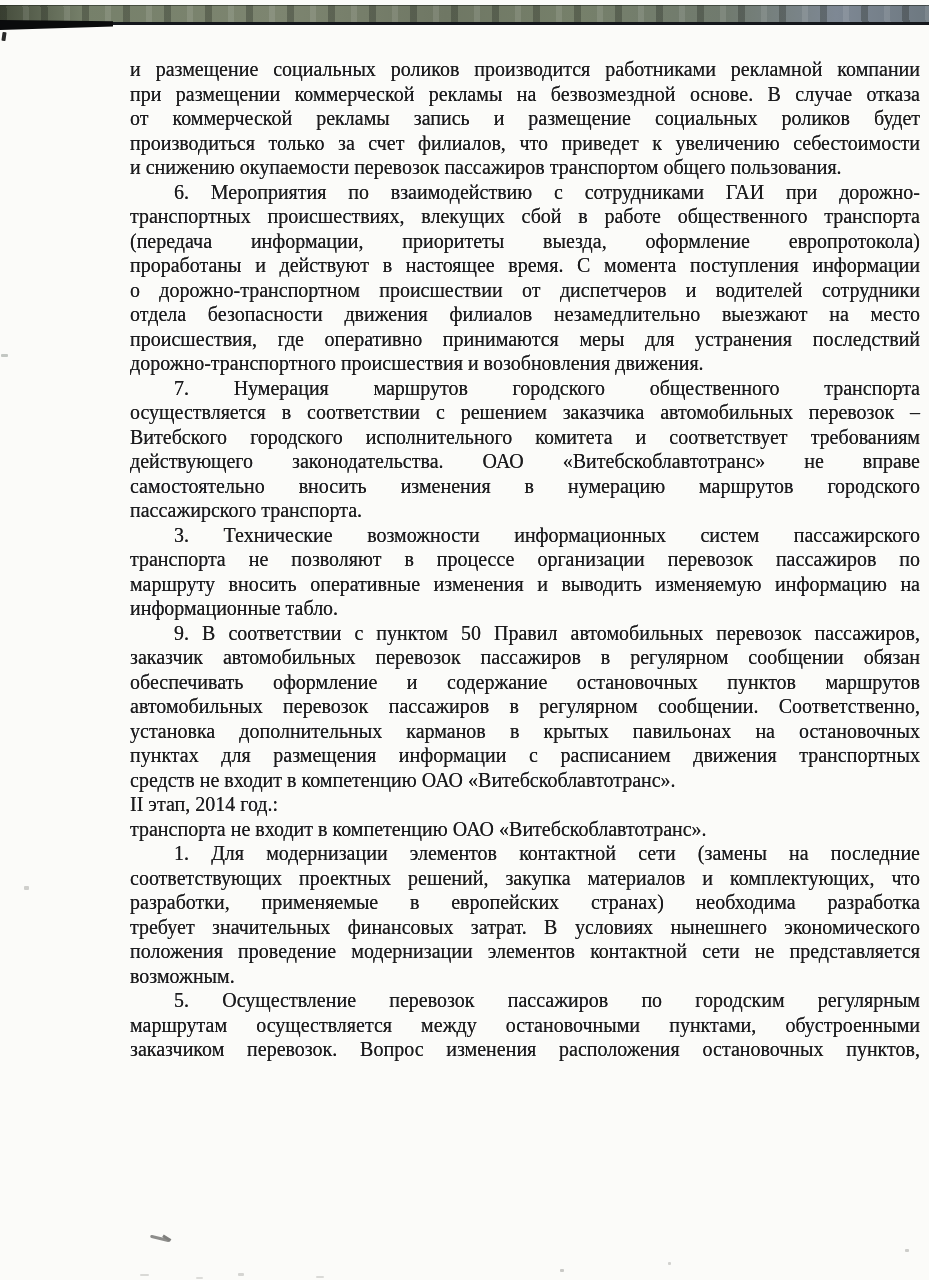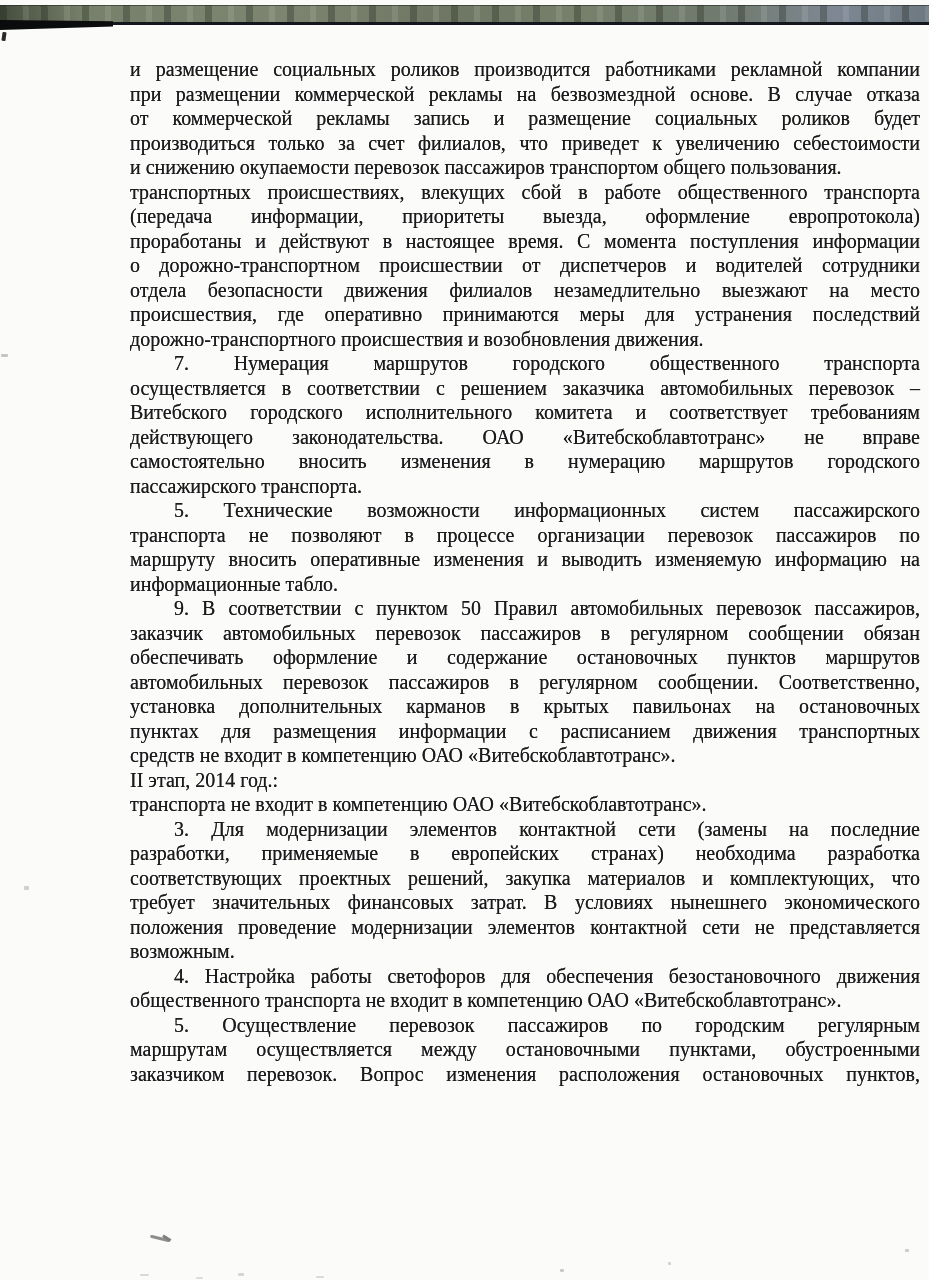--- a/index.html
+++ b/index.html
@@ -101,68 +101,65 @@
 
   <div class="doc-text">
       <div class="para">
         <div class="line">и размещение социальных роликов производится работниками рекламной компании</div>
         <div class="line">при размещении коммерческой рекламы на безвозмездной основе. В случае отказа</div>
         <div class="line">от коммерческой рекламы запись и размещение социальных роликов будет</div>
         <div class="line">производиться только за счет филиалов, что приведет к увеличению себестоимости</div>
         <div class="line last">и снижению окупаемости перевозок пассажиров транспортом общего пользования.</div>
       </div>
       <div class="para">
+        <div class="line indent">6. Мероприятия по взаимодействию с сотрудниками ГАИ при дорожно-</div>
         <div class="line">транспортных происшествиях, влекущих сбой в работе общественного транспорта</div>
         <div class="line">(передача информации, приоритеты выезда, оформление европротокола)</div>
         <div class="line">проработаны и действуют в настоящее время. С момента поступления информации</div>
         <div class="line">о дорожно-транспортном происшествии от диспетчеров и водителей сотрудники</div>
         <div class="line">отдела безопасности движения филиалов незамедлительно выезжают на место</div>
         <div class="line">происшествия, где оперативно принимаются меры для устранения последствий</div>
         <div class="line last">дорожно-транспортного происшествия и возобновления движения.</div>
       </div>
       <div class="para">
         <div class="line indent">7. Нумерация маршрутов городского общественного транспорта</div>
         <div class="line">осуществляется в соответствии с решением заказчика автомобильных перевозок –</div>
         <div class="line">Витебского городского исполнительного комитета и соответствует требованиям</div>
         <div class="line">действующего законодательства. ОАО «Витебскоблавтотранс» не вправе</div>
         <div class="line">самостоятельно вносить изменения в нумерацию маршрутов городского</div>
         <div class="line last">пассажирского транспорта.</div>
       </div>
       <div class="para">
-        <div class="line indent">5. Технические возможности информационных систем пассажирского</div>
+        <div class="line indent">3. Технические возможности информационных систем пассажирского</div>
         <div class="line">транспорта не позволяют в процессе организации перевозок пассажиров по</div>
         <div class="line">маршруту вносить оперативные изменения и выводить изменяемую информацию на</div>
         <div class="line last">информационные табло.</div>
       </div>
       <div class="para">
         <div class="line indent">9. В соответствии с пунктом 50 Правил автомобильных перевозок пассажиров,</div>
         <div class="line">заказчик автомобильных перевозок пассажиров в регулярном сообщении обязан</div>
         <div class="line">обеспечивать оформление и содержание остановочных пунктов маршрутов</div>
         <div class="line">автомобильных перевозок пассажиров в регулярном сообщении. Соответственно,</div>
         <div class="line">установка дополнительных карманов в крытых павильонах на остановочных</div>
         <div class="line">пунктах для размещения информации с расписанием движения транспортных</div>
         <div class="line last">средств не входит в компетенцию ОАО «Витебскоблавтотранс».</div>
       </div>
       <div class="para header">
         <div class="line last">II этап, 2014 год.:</div>
       </div>
       <div class="para">
         <div class="line last">транспорта не входит в компетенцию ОАО «Витебскоблавтотранс».</div>
       </div>
       <div class="para">
-        <div class="line indent">3. Для модернизации элементов контактной сети (замены на последние</div>
+        <div class="line indent">1. Для модернизации элементов контактной сети (замены на последние</div>
+        <div class="line">соответствующих проектных решений, закупка материалов и комплектующих, что</div>
         <div class="line">разработки, применяемые в европейских странах) необходима разработка</div>
-        <div class="line">соответствующих проектных решений, закупка материалов и комплектующих, что</div>
         <div class="line">требует значительных финансовых затрат. В условиях нынешнего экономического</div>
         <div class="line">положения проведение модернизации элементов контактной сети не представляется</div>
         <div class="line last">возможным.</div>
-      </div>
-      <div class="para">
-        <div class="line indent">4. Настройка работы светофоров для обеспечения безостановочного движения</div>
-        <div class="line last">общественного транспорта не входит в компетенцию ОАО «Витебскоблавтотранс».</div>
       </div>
       <div class="para">
         <div class="line indent">5. Осуществление перевозок пассажиров по городским регулярным</div>
         <div class="line">маршрутам осуществляется между остановочными пунктами, обустроенными</div>
         <div class="line">заказчиком перевозок. Вопрос изменения расположения остановочных пунктов,</div>
       </div>
     </div>
 
   <div class="speck speck-tick-topleft"></div>
   <div class="speck speck-left-mid"></div>

